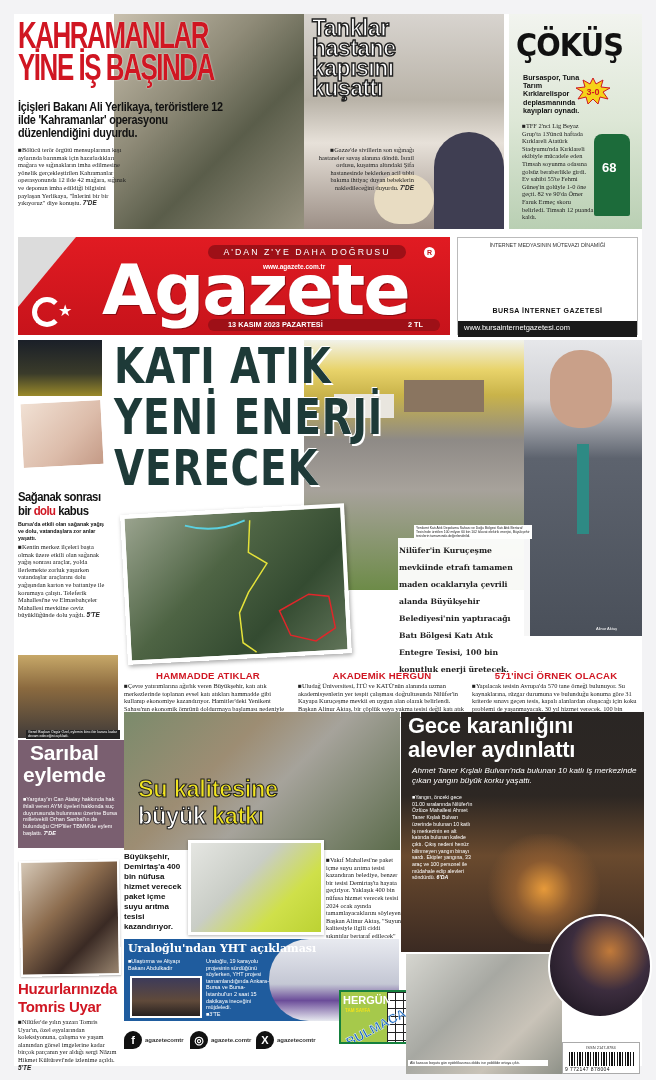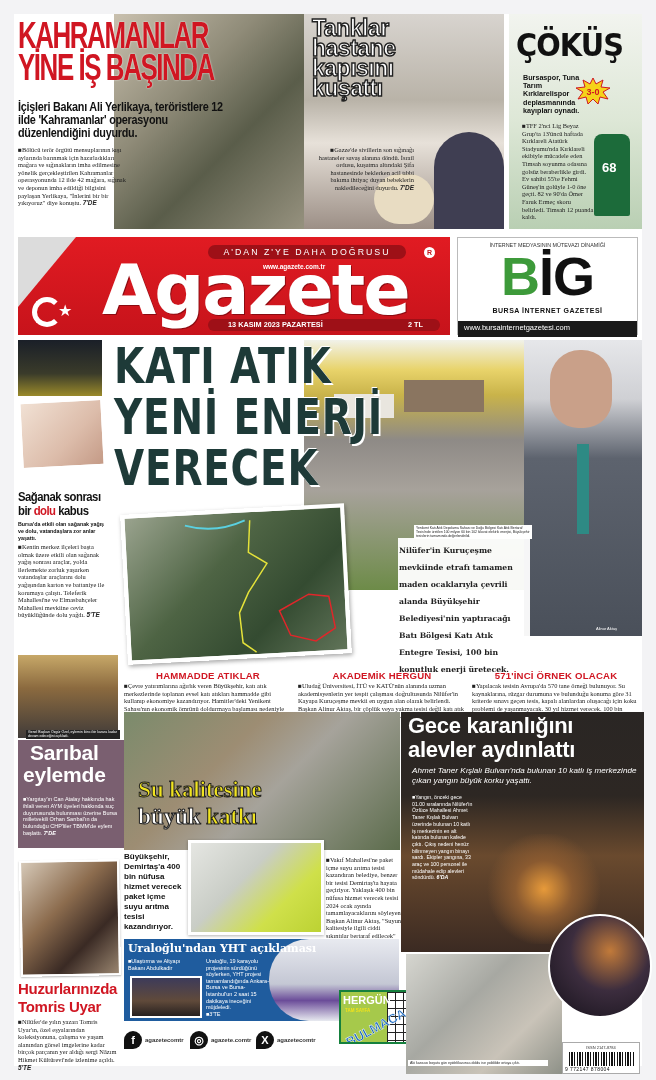--- a/index.html
+++ b/index.html
@@ -83,21 +83,21 @@
   .meclis-cap { left: 12px; top: 716px; width: 94px; height: 9px; background: #222; color: #fff; font-size: 3.5px; line-height: 4.2px; padding: 0 2px; }
   .saribal-box { left: 4px; top: 726px; width: 106px; height: 108px; background: #7a5f70; }
   .h-saribal { left: 9px; top: 728px; color: #fff; font-size: 21px; line-height: 22px; font-weight: bold; letter-spacing: -0.2px; text-align: center; }
   .body-saribal { left: 9px; top: 782px; width: 98px; color: #fff; font-size: 5.5px; line-height: 6.8px; }
 
   .tomris-photo { left: 6px; top: 846px; width: 100px; height: 116px; background: linear-gradient(135deg,#d6c9b8 0%,#8c6c4e 40%,#3a2a24 70%,#9a8670 100%); border: 2px solid #fff; box-shadow: 0 1px 2px rgba(0,0,0,0.3); transform: rotate(-1deg); }
   .h-tomris { left: 4px; top: 966px; color: #d01622; font-size: 15px; line-height: 18px; font-weight: bold; letter-spacing: -0.3px; width: 118px; }
 
   
   .su-photo { left: 110px; top: 698px; width: 276px; height: 138px; background: linear-gradient(135deg,#7b8b6c 0%,#9d8d73 35%,#a6a39b 55%,#5c6c4c 100%); }
-  .h-su { left: 124px; top: 762px; font-size: 23.5px; line-height: 27px; font-weight: bold; color: #f1e41f; -webkit-text-stroke: 1px #222; letter-spacing: -0.3px; font-family: Liberation Serif, serif; }
+  .h-su { left: 124px; top: 762px; font-size: 23.5px; line-height: 27px; font-weight: bold; color: #f1e41f; -webkit-text-stroke: 1px #222; letter-spacing: -0.3px; }
   .h-su .white { color: #fff; }
   .su-left { left: 110px; top: 838px; width: 58px; font-size: 8px; line-height: 10px; font-weight: bold; }
   .su-insert { left: 174px; top: 826px; width: 136px; height: 95px; background: linear-gradient(135deg,#e5e6e2 0%,#c9cdc6 40%,#cfe04a 70%,#bcd233 100%); border: 3px solid #fff; box-shadow: 0 1px 3px rgba(0,0,0,0.3); }
   .su-body { left: 312px; top: 842px; width: 76px; }
 
   
   .yht { left: 110px; top: 925px; width: 194px; height: 82px; background: #1f5c9e; }
   .yht-train { left: 255px; top: 925px; width: 130px; height: 82px; background: linear-gradient(180deg,#e8eaf0 0%,#c4c7d4 55%,#6b4c99 75%,#e8eaf0 100%); border-radius: 40px 0 0 40px; }
   .h-yht { left: 114px; top: 928px; color: #fff; font-size: 11px; font-weight: bold; font-family: "DejaVu Serif", serif; }
   .yht-lead { left: 114px; top: 944px; width: 56px; color: #fff; font-size: 5.5px; line-height: 6.5px; }
@@ -182,21 +182,20 @@
     <div class="abs mast-reg">R</div>
     <div class="abs mast-url">www.agazete.com.tr</div>
     <div class="abs mast-logo">Agazete</div>
     <div class="abs mast-datebar"></div>
     <div class="abs mast-date">13 KASIM 2023 PAZARTESİ</div>
     <div class="abs mast-price">2 TL</div>
   </div>
 
   <div class="abs big-box">
     <div class="abs big-top">İNTERNET MEDYASININ MÜTEVAZI DİNAMİĞİ</div>
-    <div class="abs big-logo"><span class="big-b">B</span><span class="big-ig">İG</span></div>
     <div class="abs big-sub">BURSA İNTERNET GAZETESİ</div>
     <div class="abs big-url">www.bursainternetgazetesi.com</div>
   </div>
 
   <div class="abs render"></div>
   <div class="abs building2"></div>
   <div class="abs building1"></div>
   <div class="abs sign"></div>
   <div class="abs mayor"></div>
   <div class="abs mayor-head"></div>

